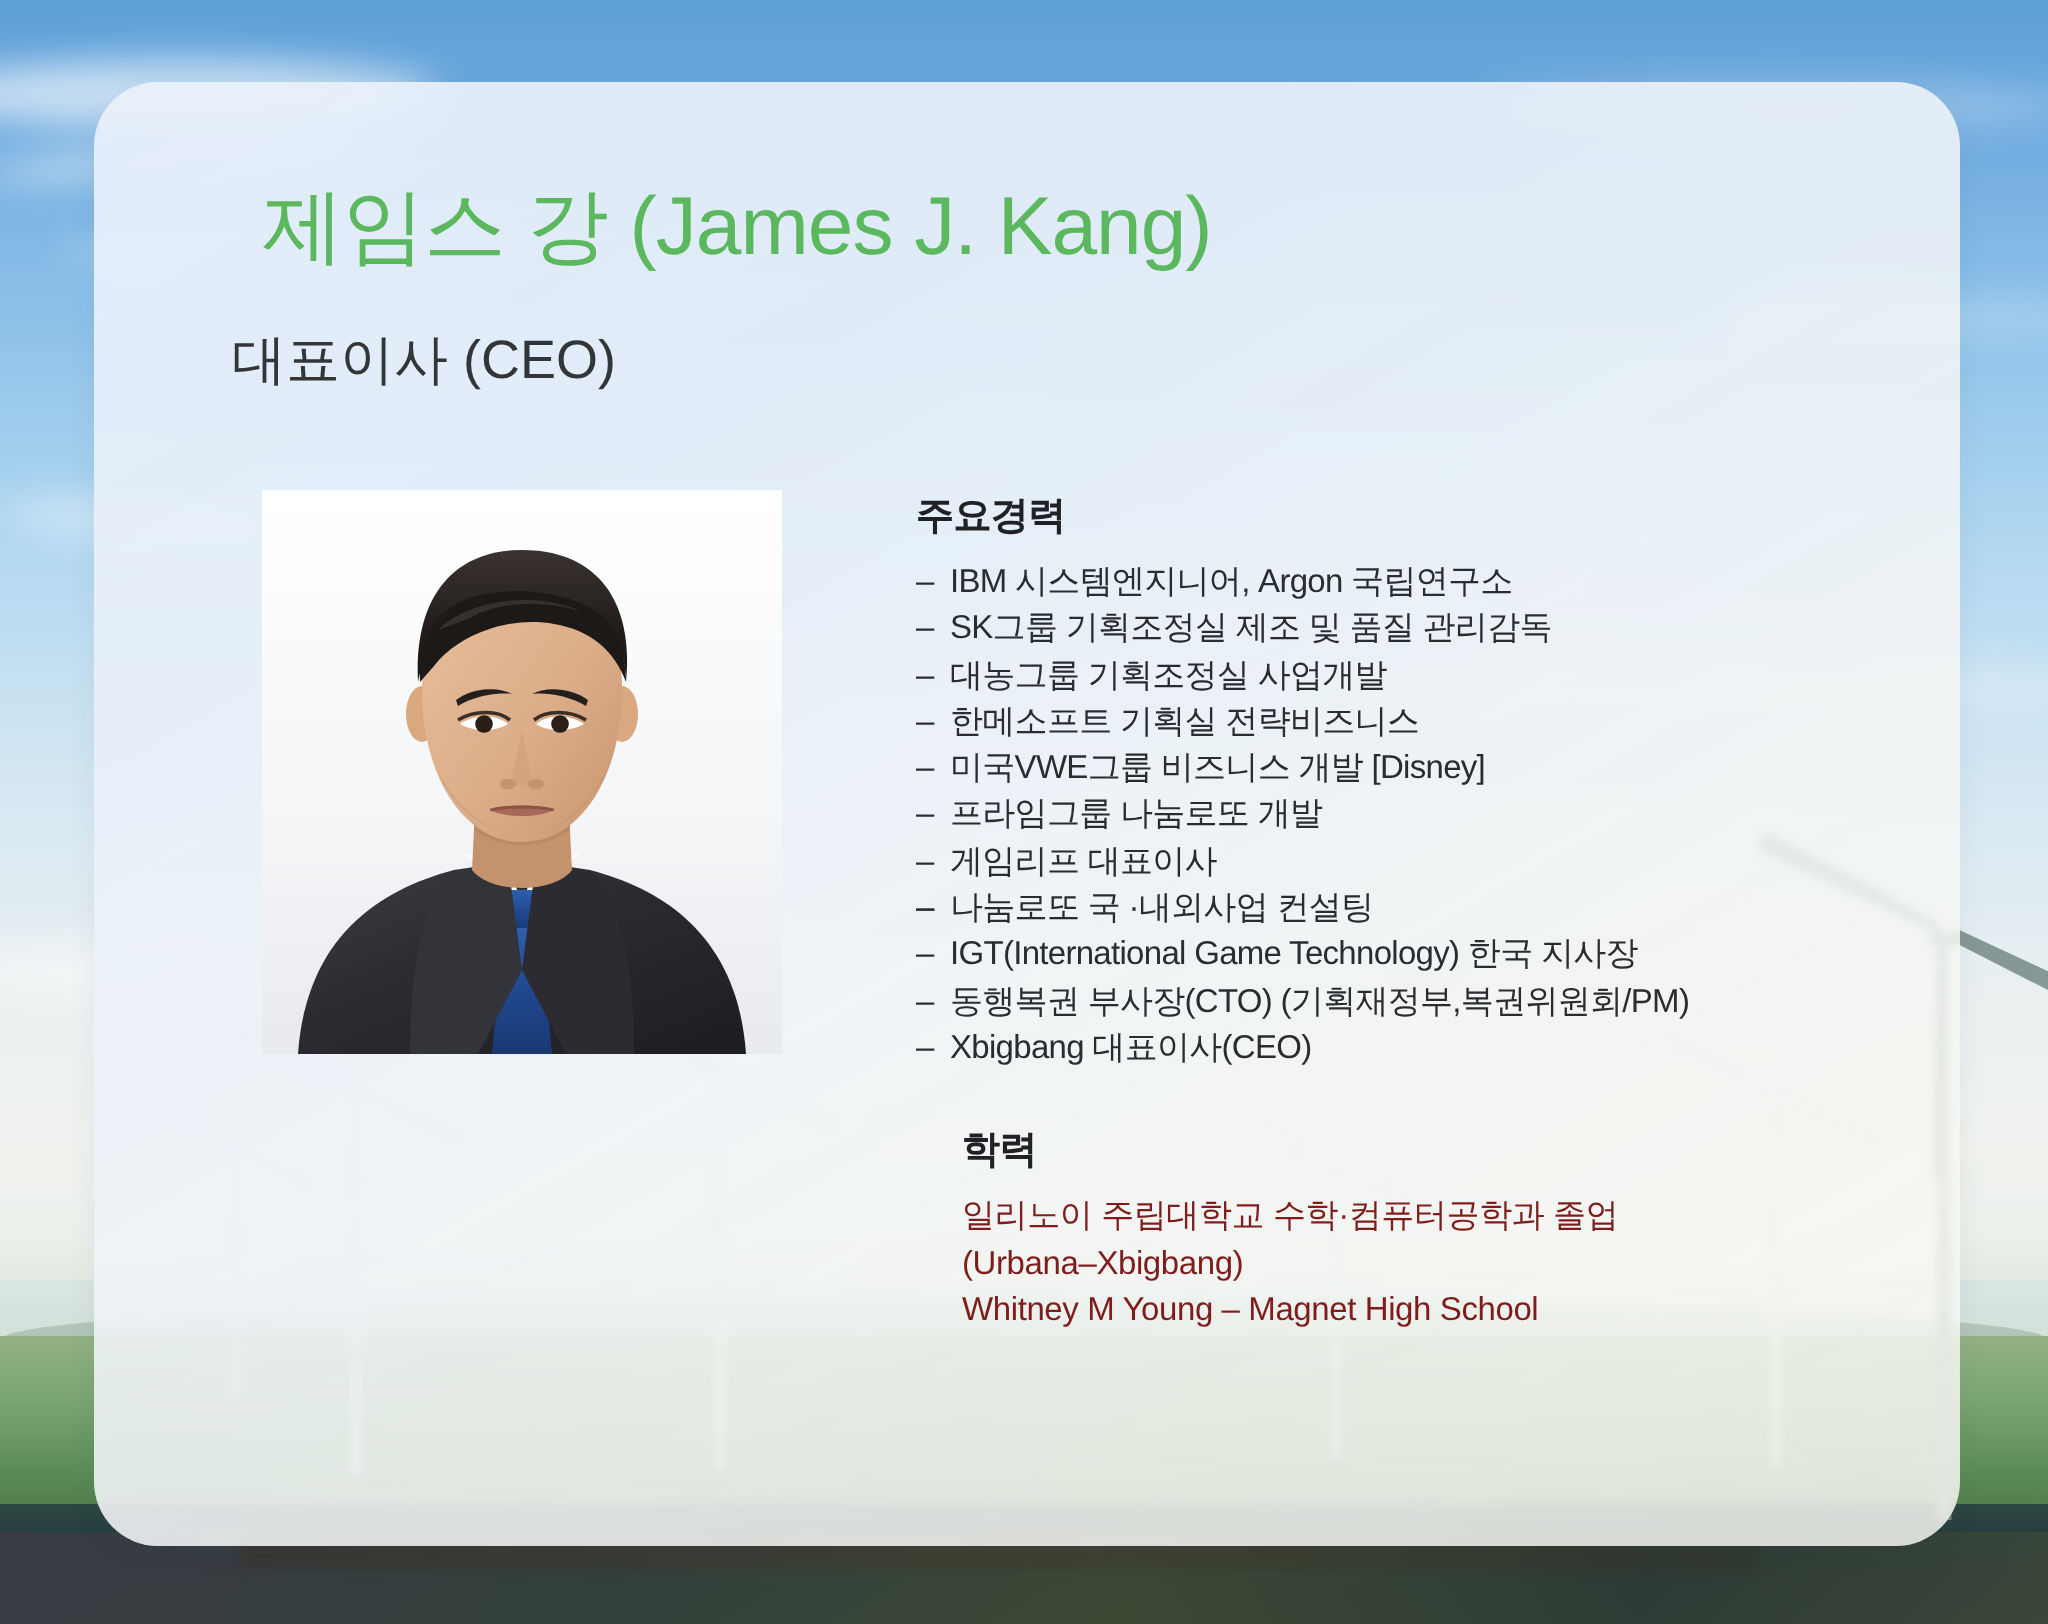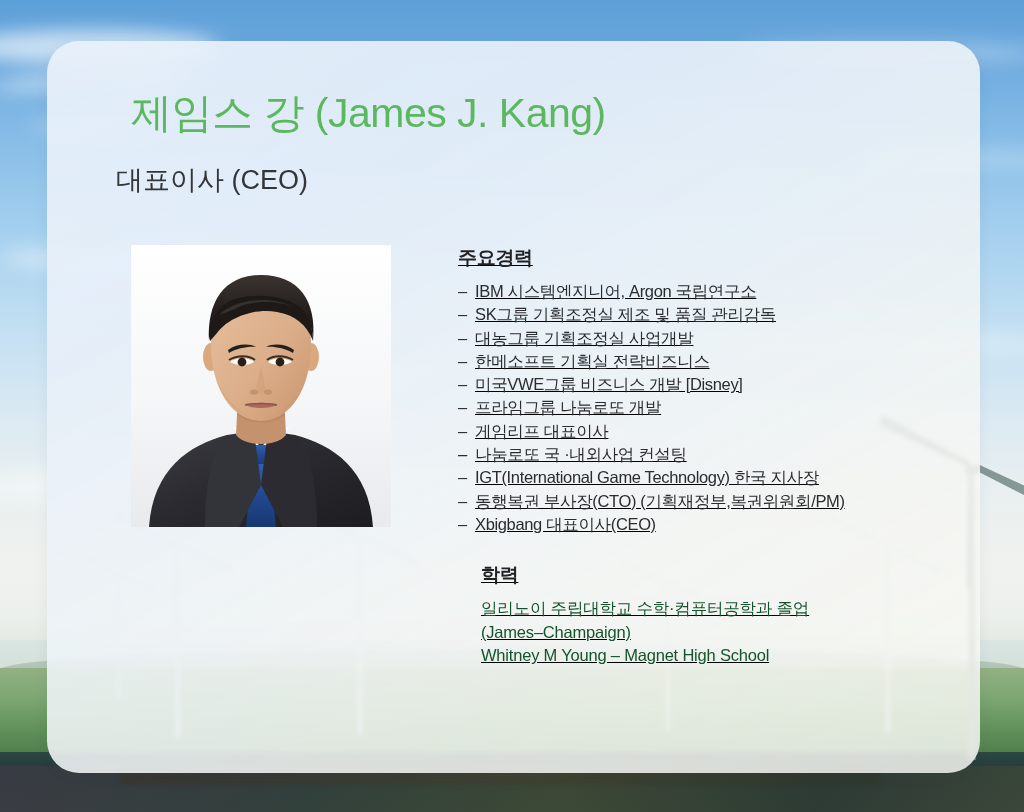--- a/index.html
+++ b/index.html
@@ -174,21 +174,20 @@
     overflow: hidden;
     background: linear-gradient(to bottom, #fdfdfd 0%, #f6f7f8 60%, #eceef0 100%);
   }
   .photo svg { display: block; }
 
   .col-right {
     position: absolute;
     left: 458px;
     top: 245px;
     width: 430px;
-    text-decoration: underline;
   }
 
   .sec-head {
     font-size: 19px;
     font-weight: 700;
     color: #1f2124;
     letter-spacing: -0.3px;
     margin: 0 0 9px 0;
     white-space: nowrap;
   }
@@ -212,21 +211,21 @@
     top: 0;
   }
 
   .edu-block {
     margin-top: 26px;
     margin-left: 23px;
   }
   .edu-lines {
     font-size: 16.5px;
     line-height: 23.5px;
-    color: #14532d;
+    color: #7f1d1d;
     letter-spacing: -0.2px;
   }
   .edu-lines div { white-space: nowrap; }
 </style>
 </head>
 <body>
 
 <div id="stage">
 
   <div class="bg">
@@ -389,20 +388,20 @@
         <li><span class="dash">–</span><span>나눔로또 국 ·내외사업 컨설팅</span></li>
         <li><span class="dash">–</span><span>IGT(International Game Technology) 한국 지사장</span></li>
         <li><span class="dash">–</span><span>동행복권 부사장(CTO) (기획재정부,복권위원회/PM)</span></li>
         <li><span class="dash">–</span><span>Xbigbang  대표이사(CEO)</span></li>
       </ul>
 
     <div class="edu-block">
       <div class="sec-head">학력</div>
       <div class="edu-lines" id="edu-lines">
           <div>일리노이 주립대학교 수학·컴퓨터공학과 졸업</div>
-          <div>(James–Champaign)</div>
+          <div>(Urbana–Xbigbang)</div>
           <div>Whitney M Young  –  Magnet High School</div>
         </div>
     </div>
 
   </div>
 
 </div>
 
 </body></html>

